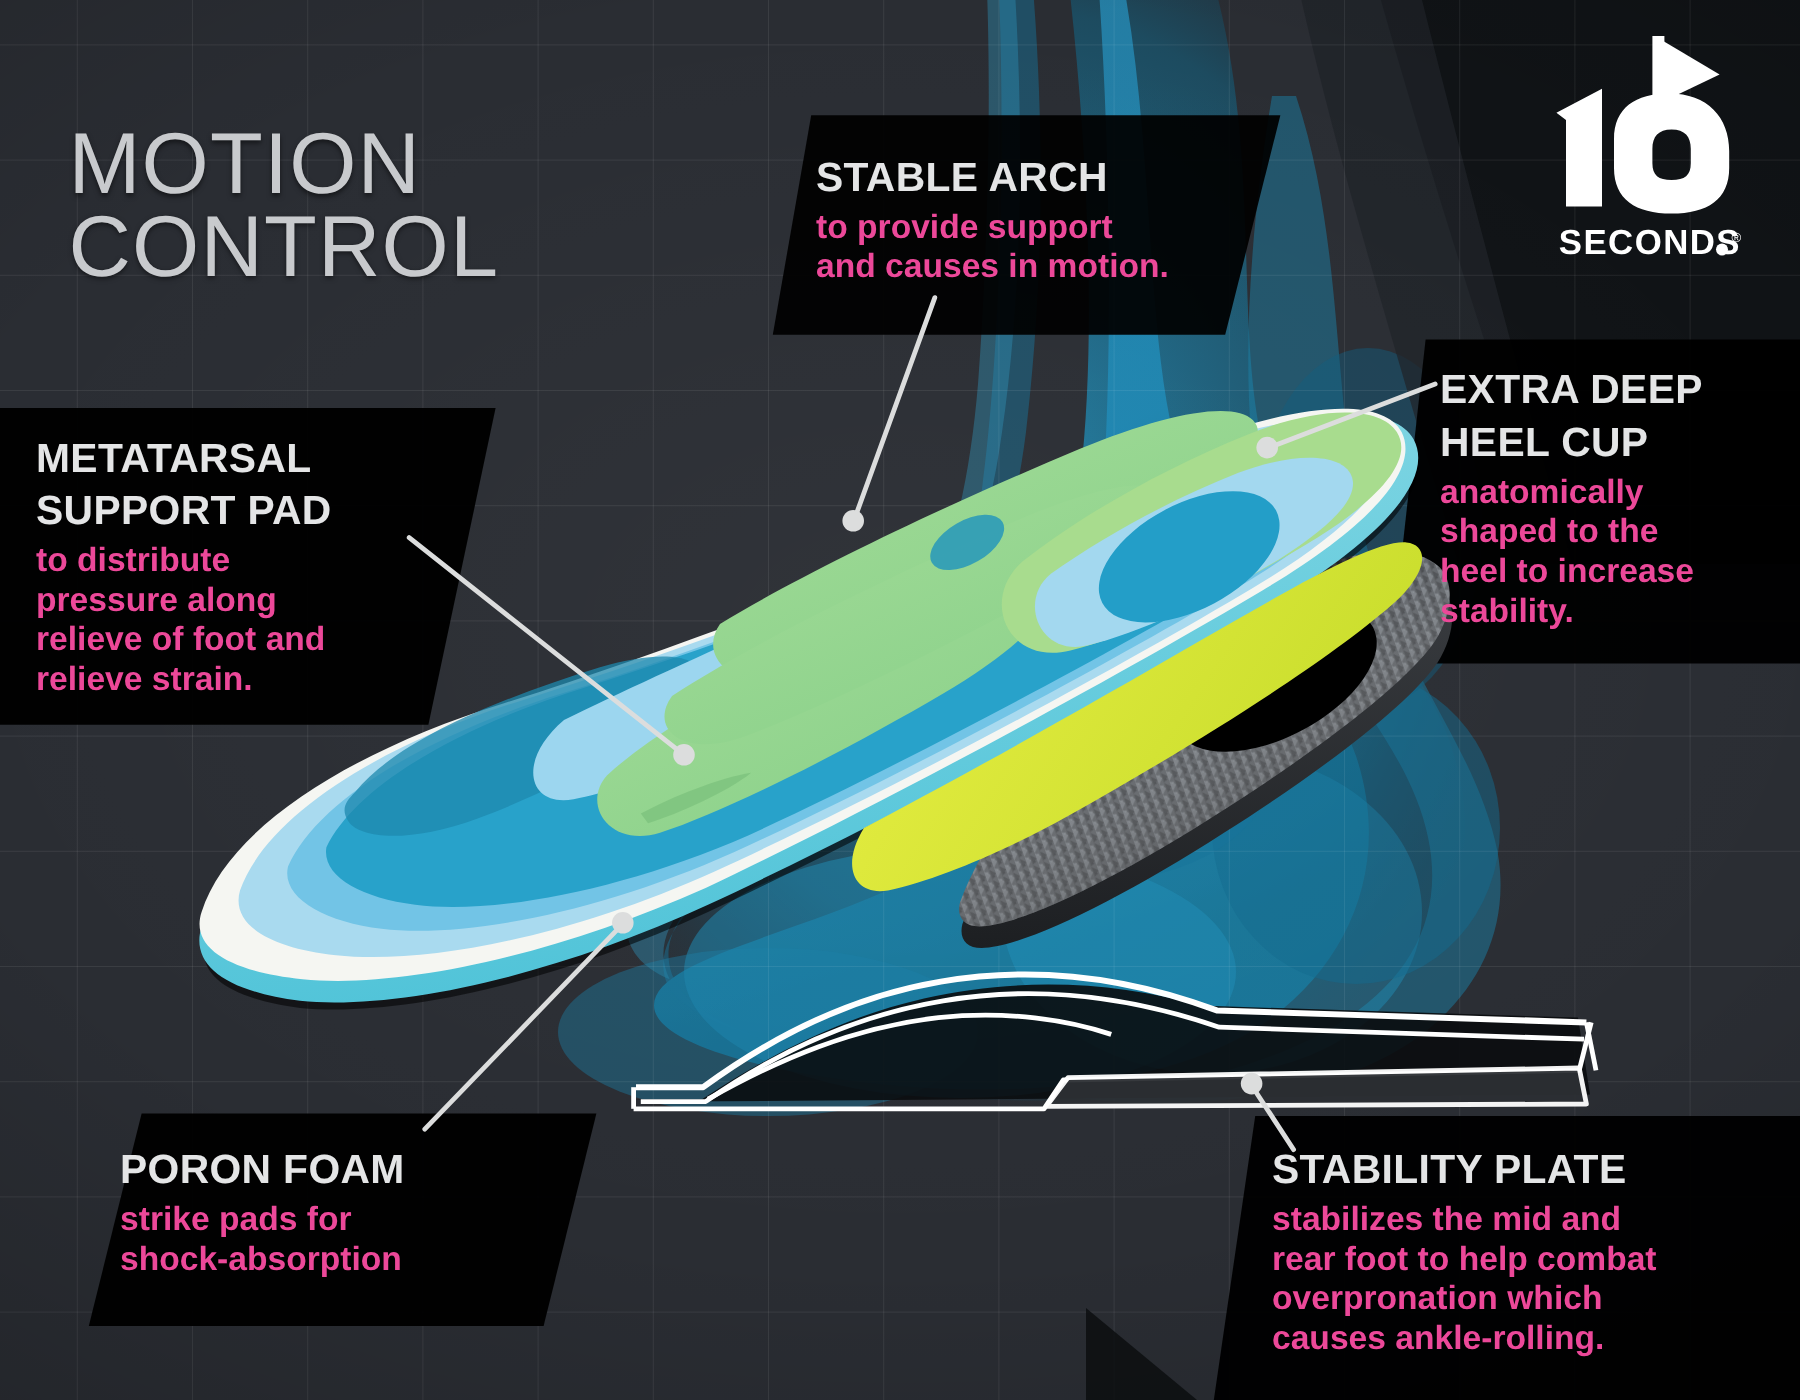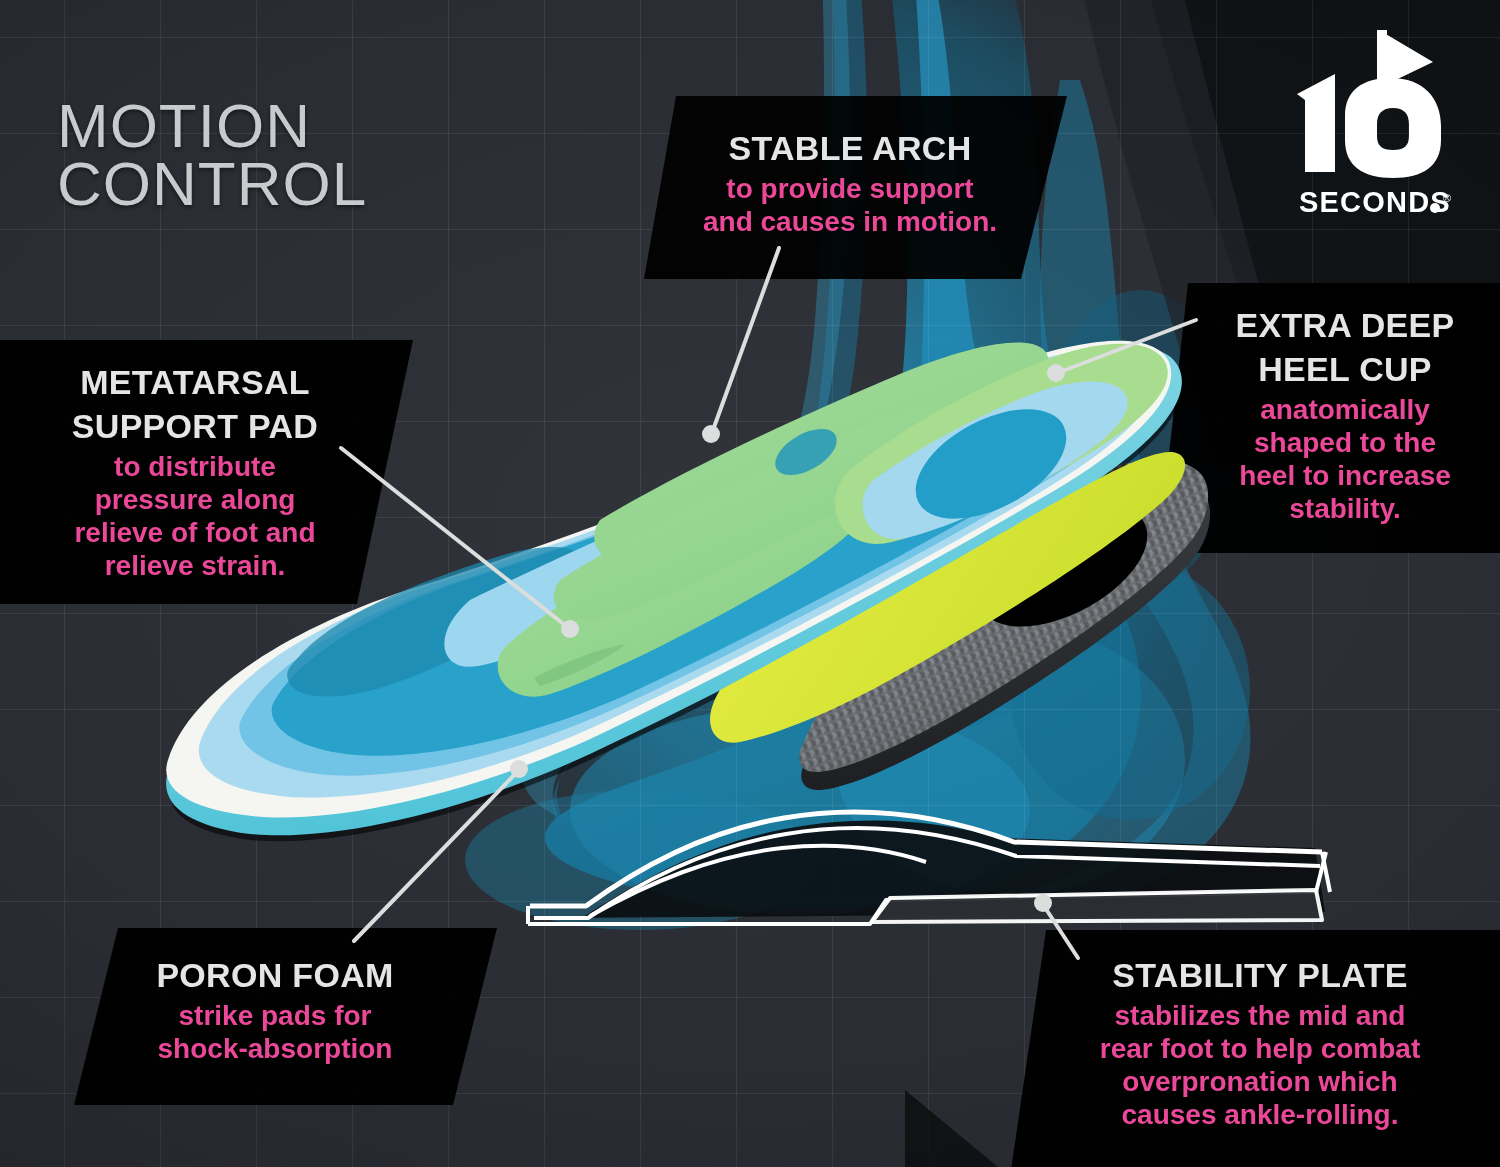--- a/index.html
+++ b/index.html
@@ -41,21 +41,20 @@
     position: absolute;
     left: 0; top: 0;
     width: 1500px;
     height: 1167px;
   }
 
   
   .callout {
     position: absolute;
     color: #e6e7e8;
-    text-align: center;
     line-height: 1.18;
   }
   .callout .c-title {
     font-size: 34px;
     font-weight: bold;
     letter-spacing: 0.3px;
     color: #e4e5e6;
     display: block;
     margin-bottom: 4px;
   }
@@ -73,21 +72,21 @@
   #callout-metatarsal    { left: 30px;  top: 362px;  width: 330px; }
   #callout-poron         { left: 100px; top: 955px;  width: 350px; }
   #callout-stability     { left: 1060px; top: 955px; width: 400px; }
 
   
   #page-title {
     position: absolute;
     left: 57px;
     top: 55px;
     color: #c8cacd;
-    font-size: 62px;
+    font-size: 72px;
     line-height: 0.95;
     font-weight: normal;
     letter-spacing: 1px;
     text-shadow: 0 2px 4px rgba(0,0,0,0.5);
   }
   #page-title span { display: block; }
 
   
   #brand-logo {
     position: absolute;

